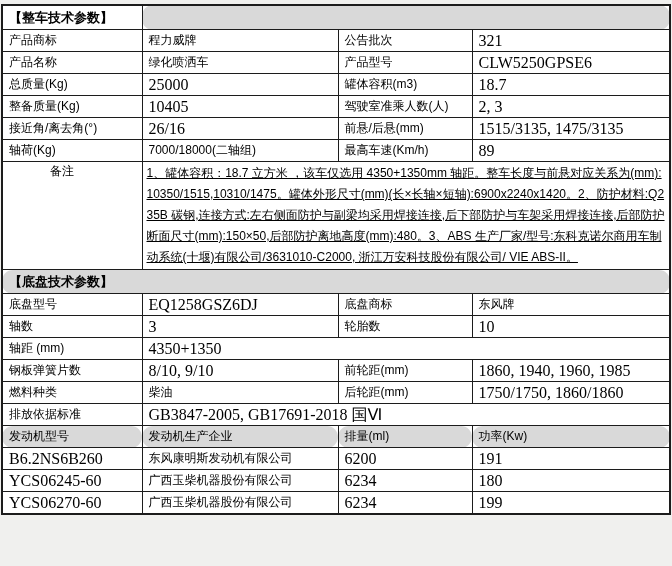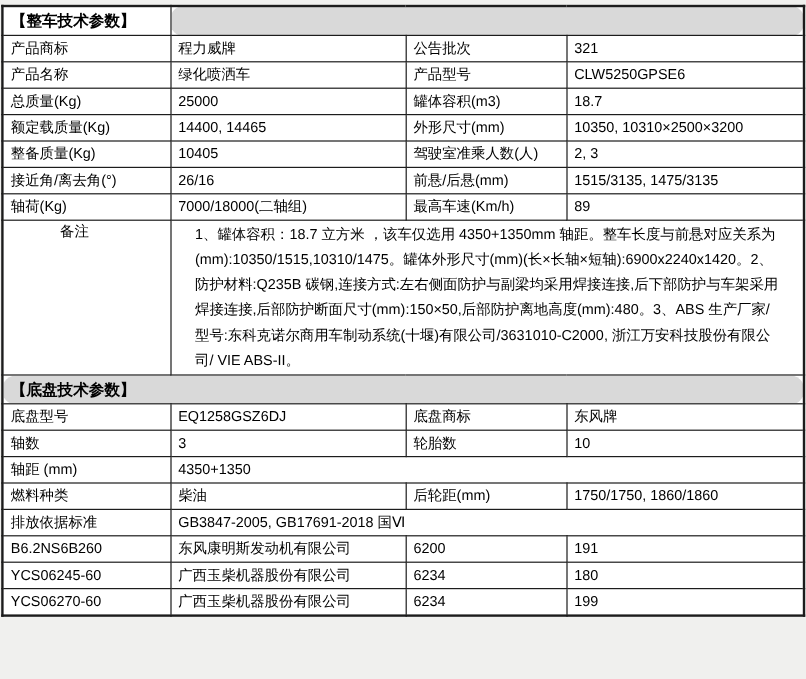--- a/index.html
+++ b/index.html
@@ -33,24 +33,25 @@
     font-weight:bold;
     font-size:13px;
     height:21px;
     margin-left:40px;
   }
   td.gray { background:#d9d9d9;border-radius:11px; }
   td.remark-cell {
     white-space:normal;
     word-break:break-all;
     line-height:21px;
-    padding:1px 20px;
+    padding:1px 4px;
     height:auto;
+    text-decoration:underline;
   }
-  td.val { font-family:Liberation Sans, sans-serif; font-size:12px; }
+  td.val { font-family:Liberation Serif, serif; font-size:16px; }
 </style>
 </head>
 <body>
 
 <table class="spec">
   <colgroup>
     <col style="width:140px">
       <col style="width:196px">
       <col style="width:134px">
       <col style="width:198px">
@@ -72,26 +73,20 @@
     <td>产品名称</td>
     <td>绿化喷洒车</td>
     <td>产品型号</td>
     <td class="val">CLW5250GPSE6</td>
   </tr>
   <tr>
     <td>总质量(Kg)</td>
     <td class="val">25000</td>
     <td>罐体容积(m3)</td>
     <td class="val">18.7</td>
-  </tr>
-  <tr>
-    <td>额定载质量(Kg)</td>
-    <td class="val">14400, 14465</td>
-    <td>外形尺寸(mm)</td>
-    <td class="val">10350, 10310×2500×3200</td>
   </tr>
   <tr>
     <td>整备质量(Kg)</td>
     <td class="val">10405</td>
     <td>驾驶室准乘人数(人)</td>
     <td class="val">2, 3</td>
   </tr>
   <tr>
     <td>接近角/离去角(°)</td>
     <td class="val">26/16</td>
@@ -124,30 +119,42 @@
     <td>轴数</td>
     <td class="val">3</td>
     <td>轮胎数</td>
     <td class="val">10</td>
   </tr>
   <tr>
     <td>轴距 (mm)</td>
     <td class="val" colspan="3">4350+1350</td>
   </tr>
   <tr>
+    <td>钢板弹簧片数</td>
+    <td class="val">8/10, 9/10</td>
+    <td>前轮距(mm)</td>
+    <td class="val">1860, 1940, 1960, 1985</td>
+  </tr>
+  <tr>
     <td>燃料种类</td>
     <td>柴油</td>
     <td>后轮距(mm)</td>
     <td class="val">1750/1750, 1860/1860</td>
   </tr>
   <tr>
     <td>排放依据标准</td>
     <td class="val" colspan="3">GB3847-2005, GB17691-2018 国Ⅵ</td>
   </tr>
 
+  <tr>
+    <td class="gray">发动机型号</td>
+    <td class="gray">发动机生产企业</td>
+    <td class="gray">排量(ml)</td>
+    <td class="gray">功率(Kw)</td>
+  </tr>
 
   <tr>
     <td class="val">B6.2NS6B260</td>
     <td>东风康明斯发动机有限公司</td>
     <td class="val">6200</td>
     <td class="val">191</td>
   </tr>
   <tr>
     <td class="val">YCS06245-60</td>
     <td>广西玉柴机器股份有限公司</td>

